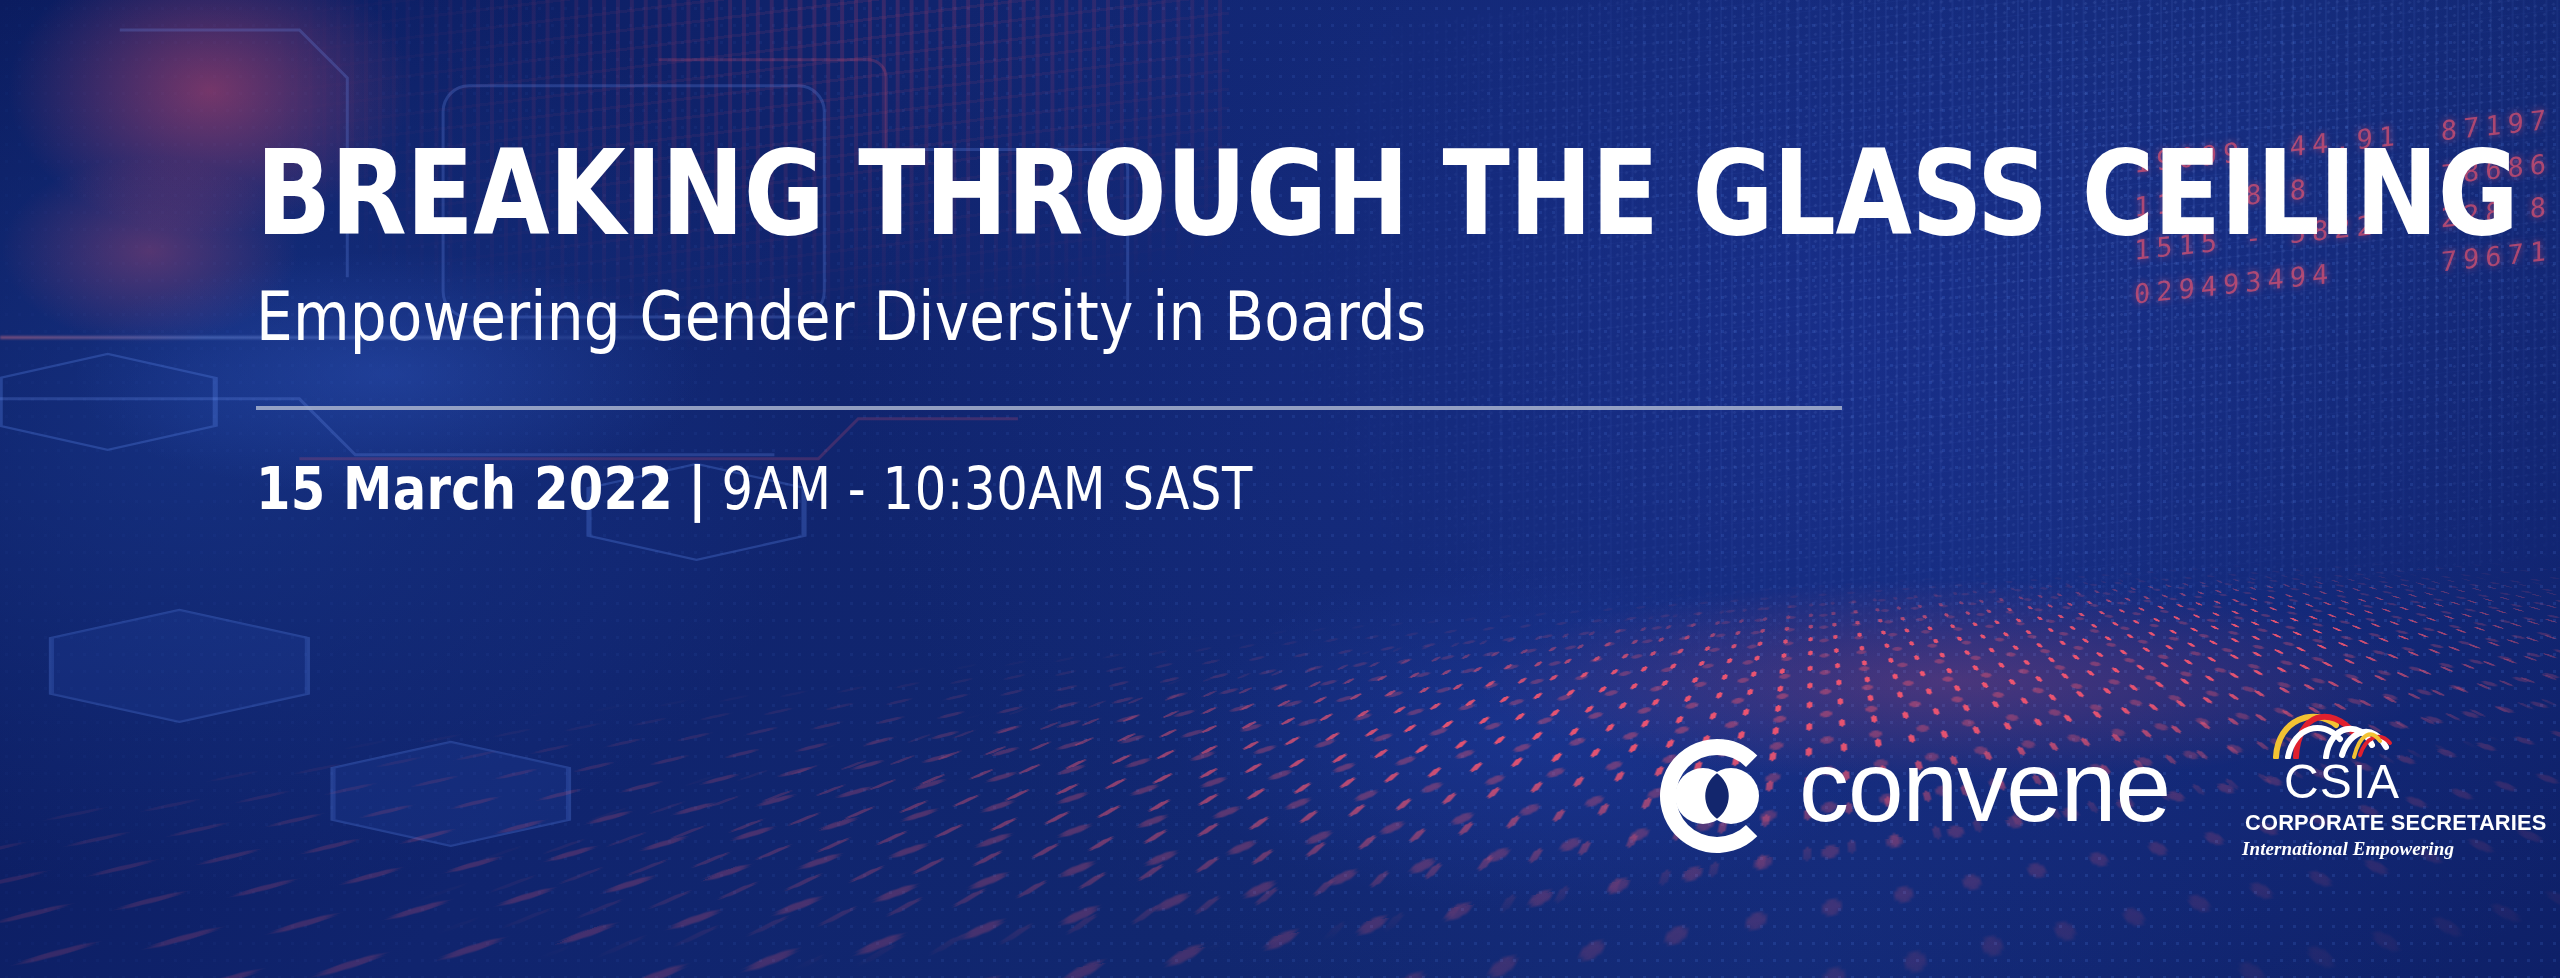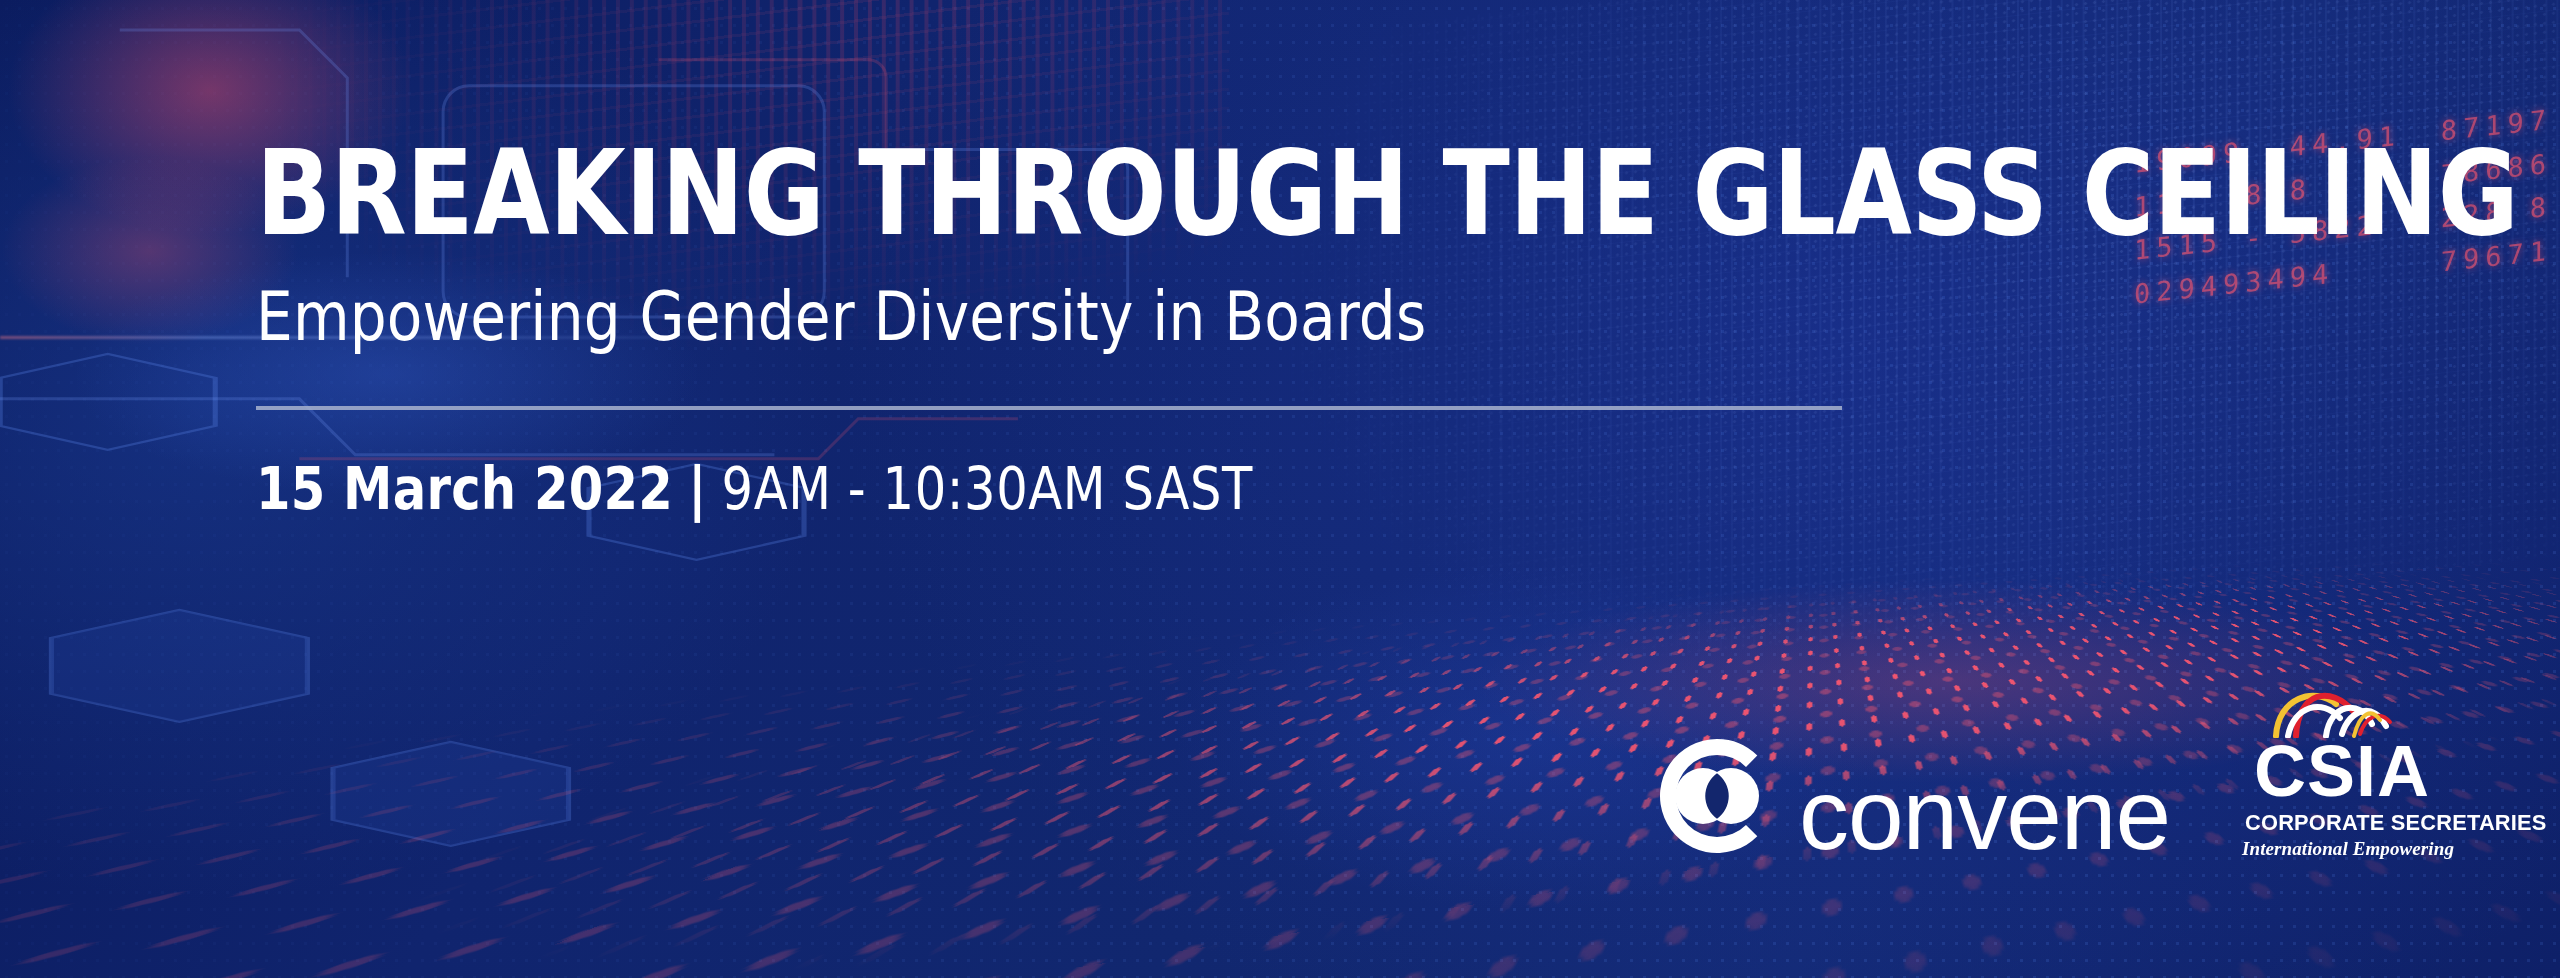--- a/index.html
+++ b/index.html
@@ -177,33 +177,33 @@
   .datetime .bar  { font-weight:700; padding:0 16px; }
   .datetime .time { font-weight:400; letter-spacing:.6px; }
 
   
 
   .logos {
     position:absolute; right:118px; bottom:118px;
     display:flex; align-items:flex-end; gap:72px; z-index:7;
   }
 
-  .convene-logo { display:flex; align-items:flex-end; gap:18px; }
+  .convene-logo { display:flex; align-items:flex-start; gap:18px; }
   .convene-mark { width:128px; height:128px; flex:0 0 auto; }
   .convene-word {
     font-family:"Liberation Sans","DejaVu Sans", sans-serif;
     font-weight:400; font-size:100px; line-height:1;
     letter-spacing:-1px; color:#fff; position:relative; top:4px;
   }
 
   .csia-logo { width:200px; text-align:center; color:#fff; }
   .csia-arcs { width:148px; height:56px; margin:0 auto 2px; display:block; }
   .csia-word {
     font-family:"Liberation Sans","DejaVu Sans", sans-serif;
-    font-weight:700; font-size:72px; line-height:.88;
+    font-weight:400; font-size:48px; line-height:.88;
     letter-spacing:1px; color:#fff;
   }
   .csia-sub1 {
     font-family:"Liberation Sans Narrow","Liberation Sans", sans-serif;
     font-weight:700; font-size:22.5px; letter-spacing:.2px;
     color:#fff; margin-top:7px; white-space:nowrap;
     transform:scaleX(.97);
   }
   .csia-sub2 {
     font-family:"Liberation Serif","DejaVu Serif", serif;

